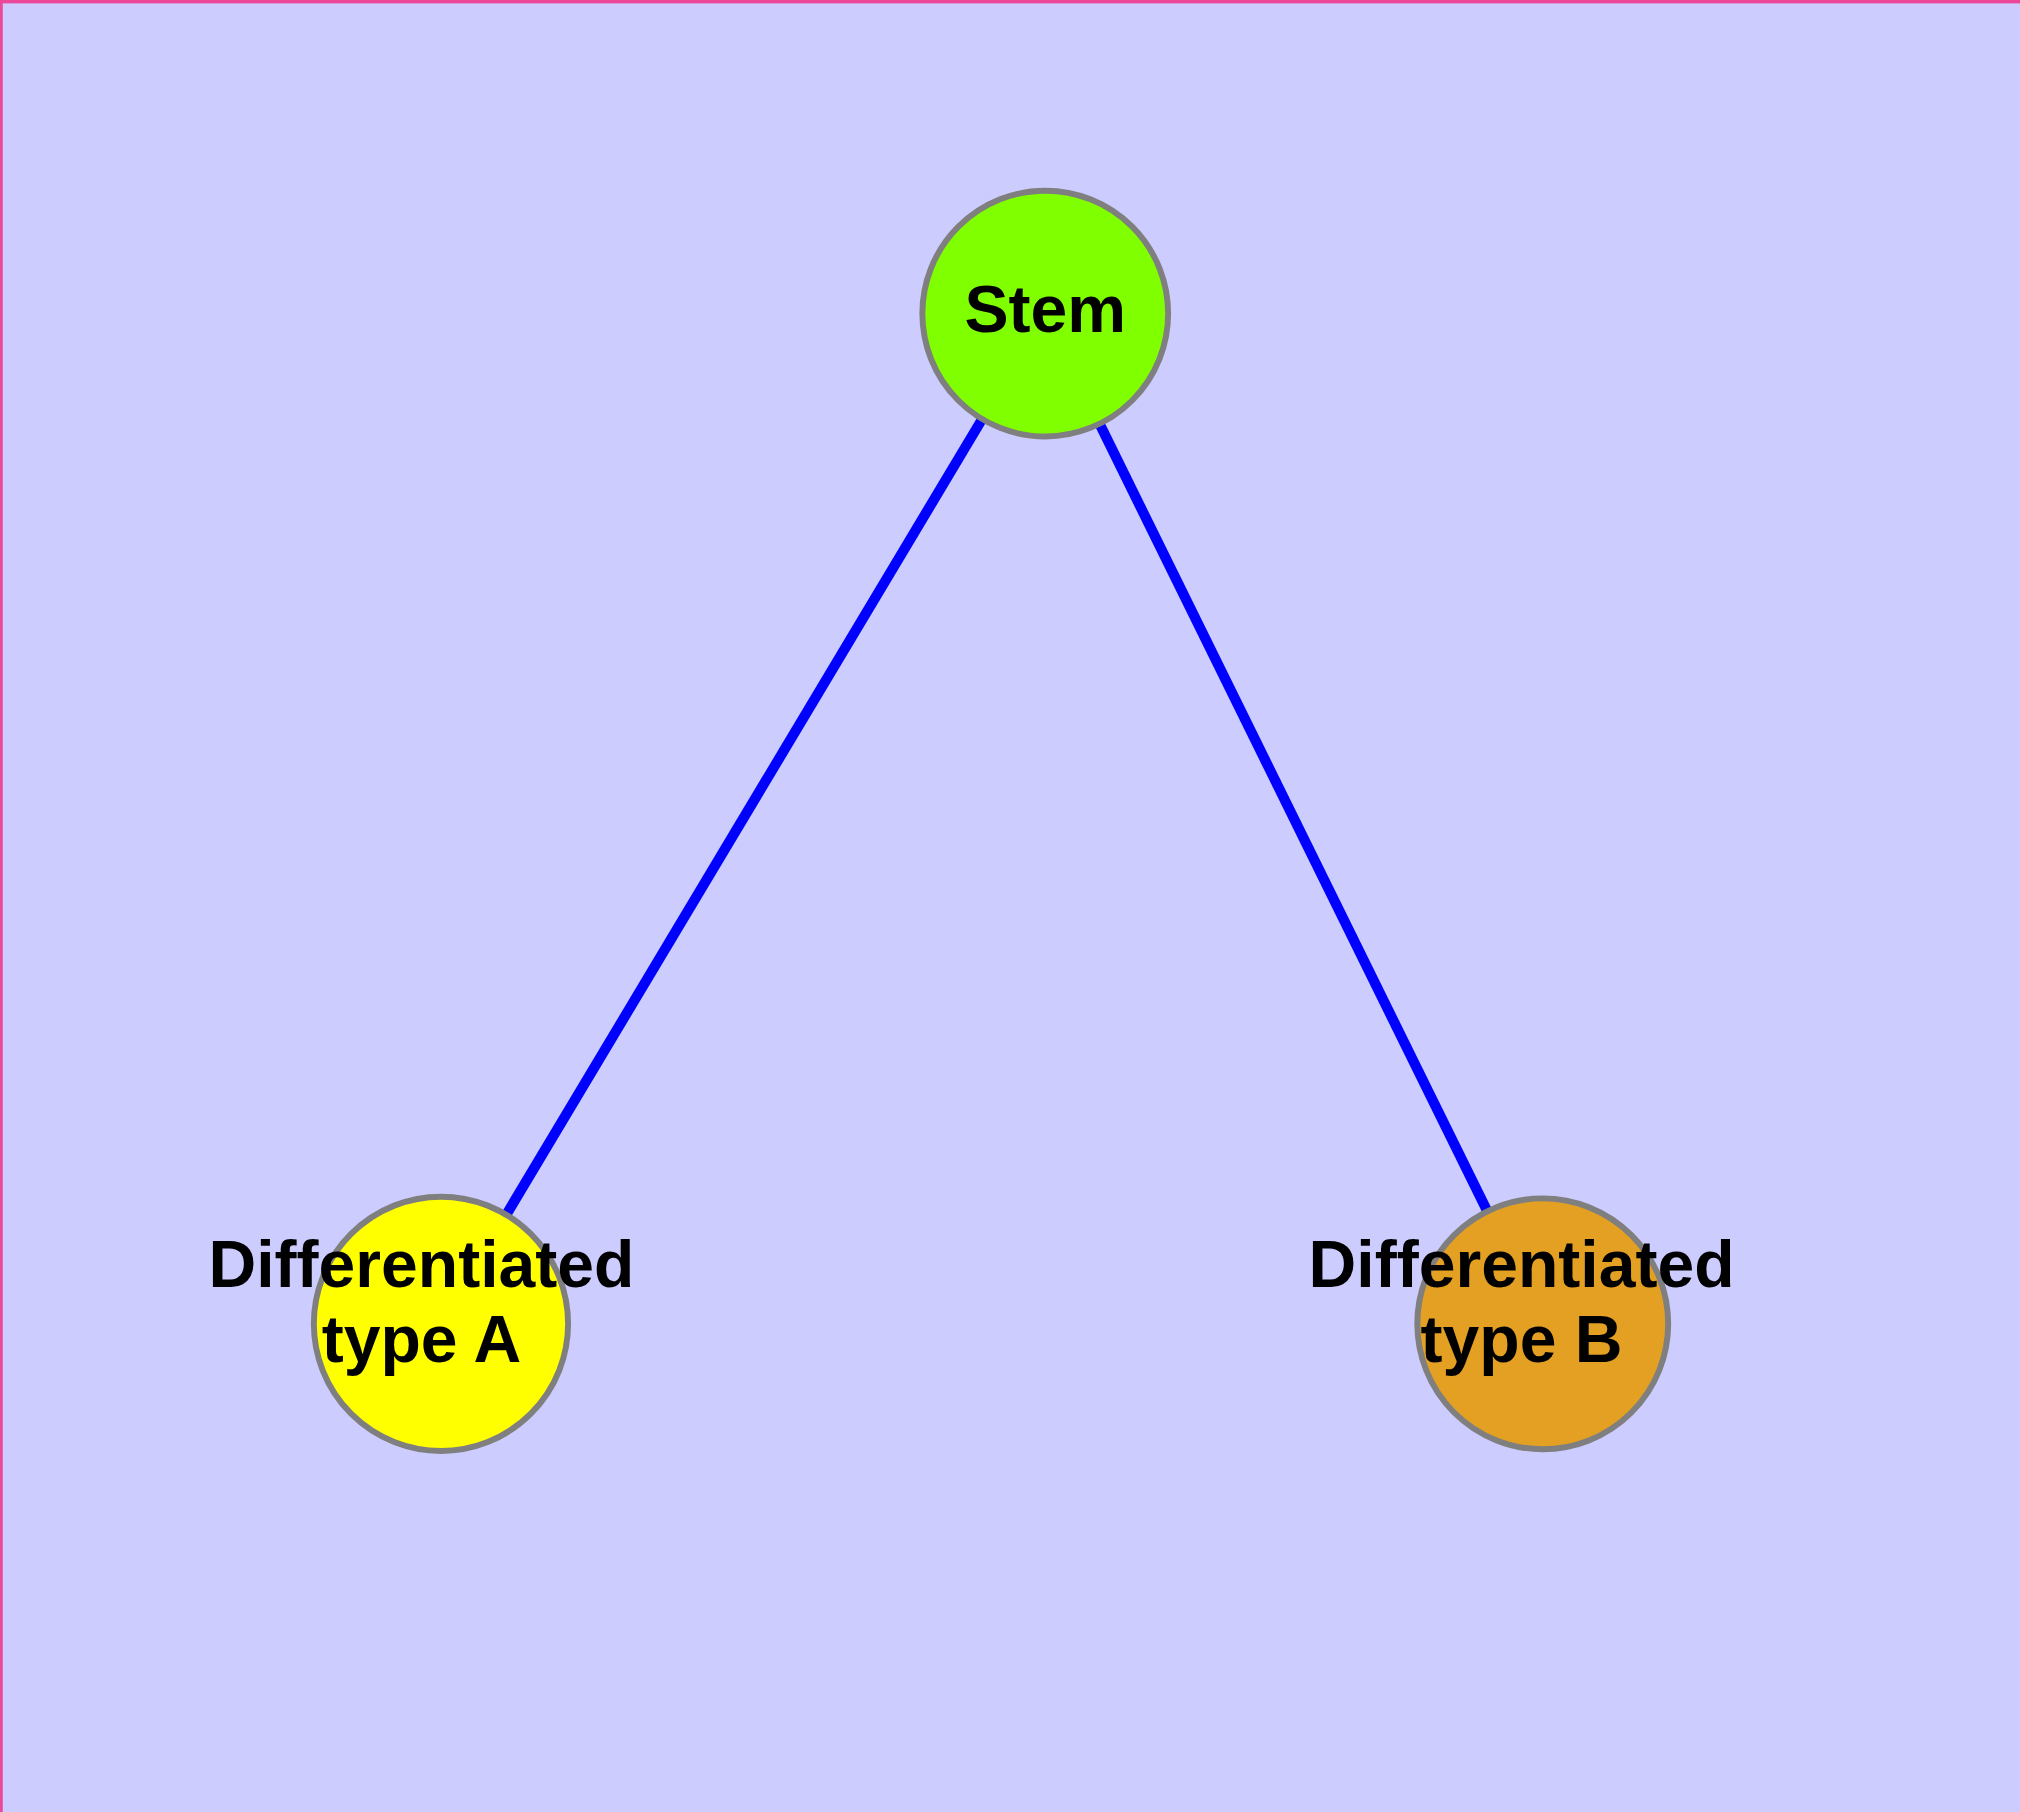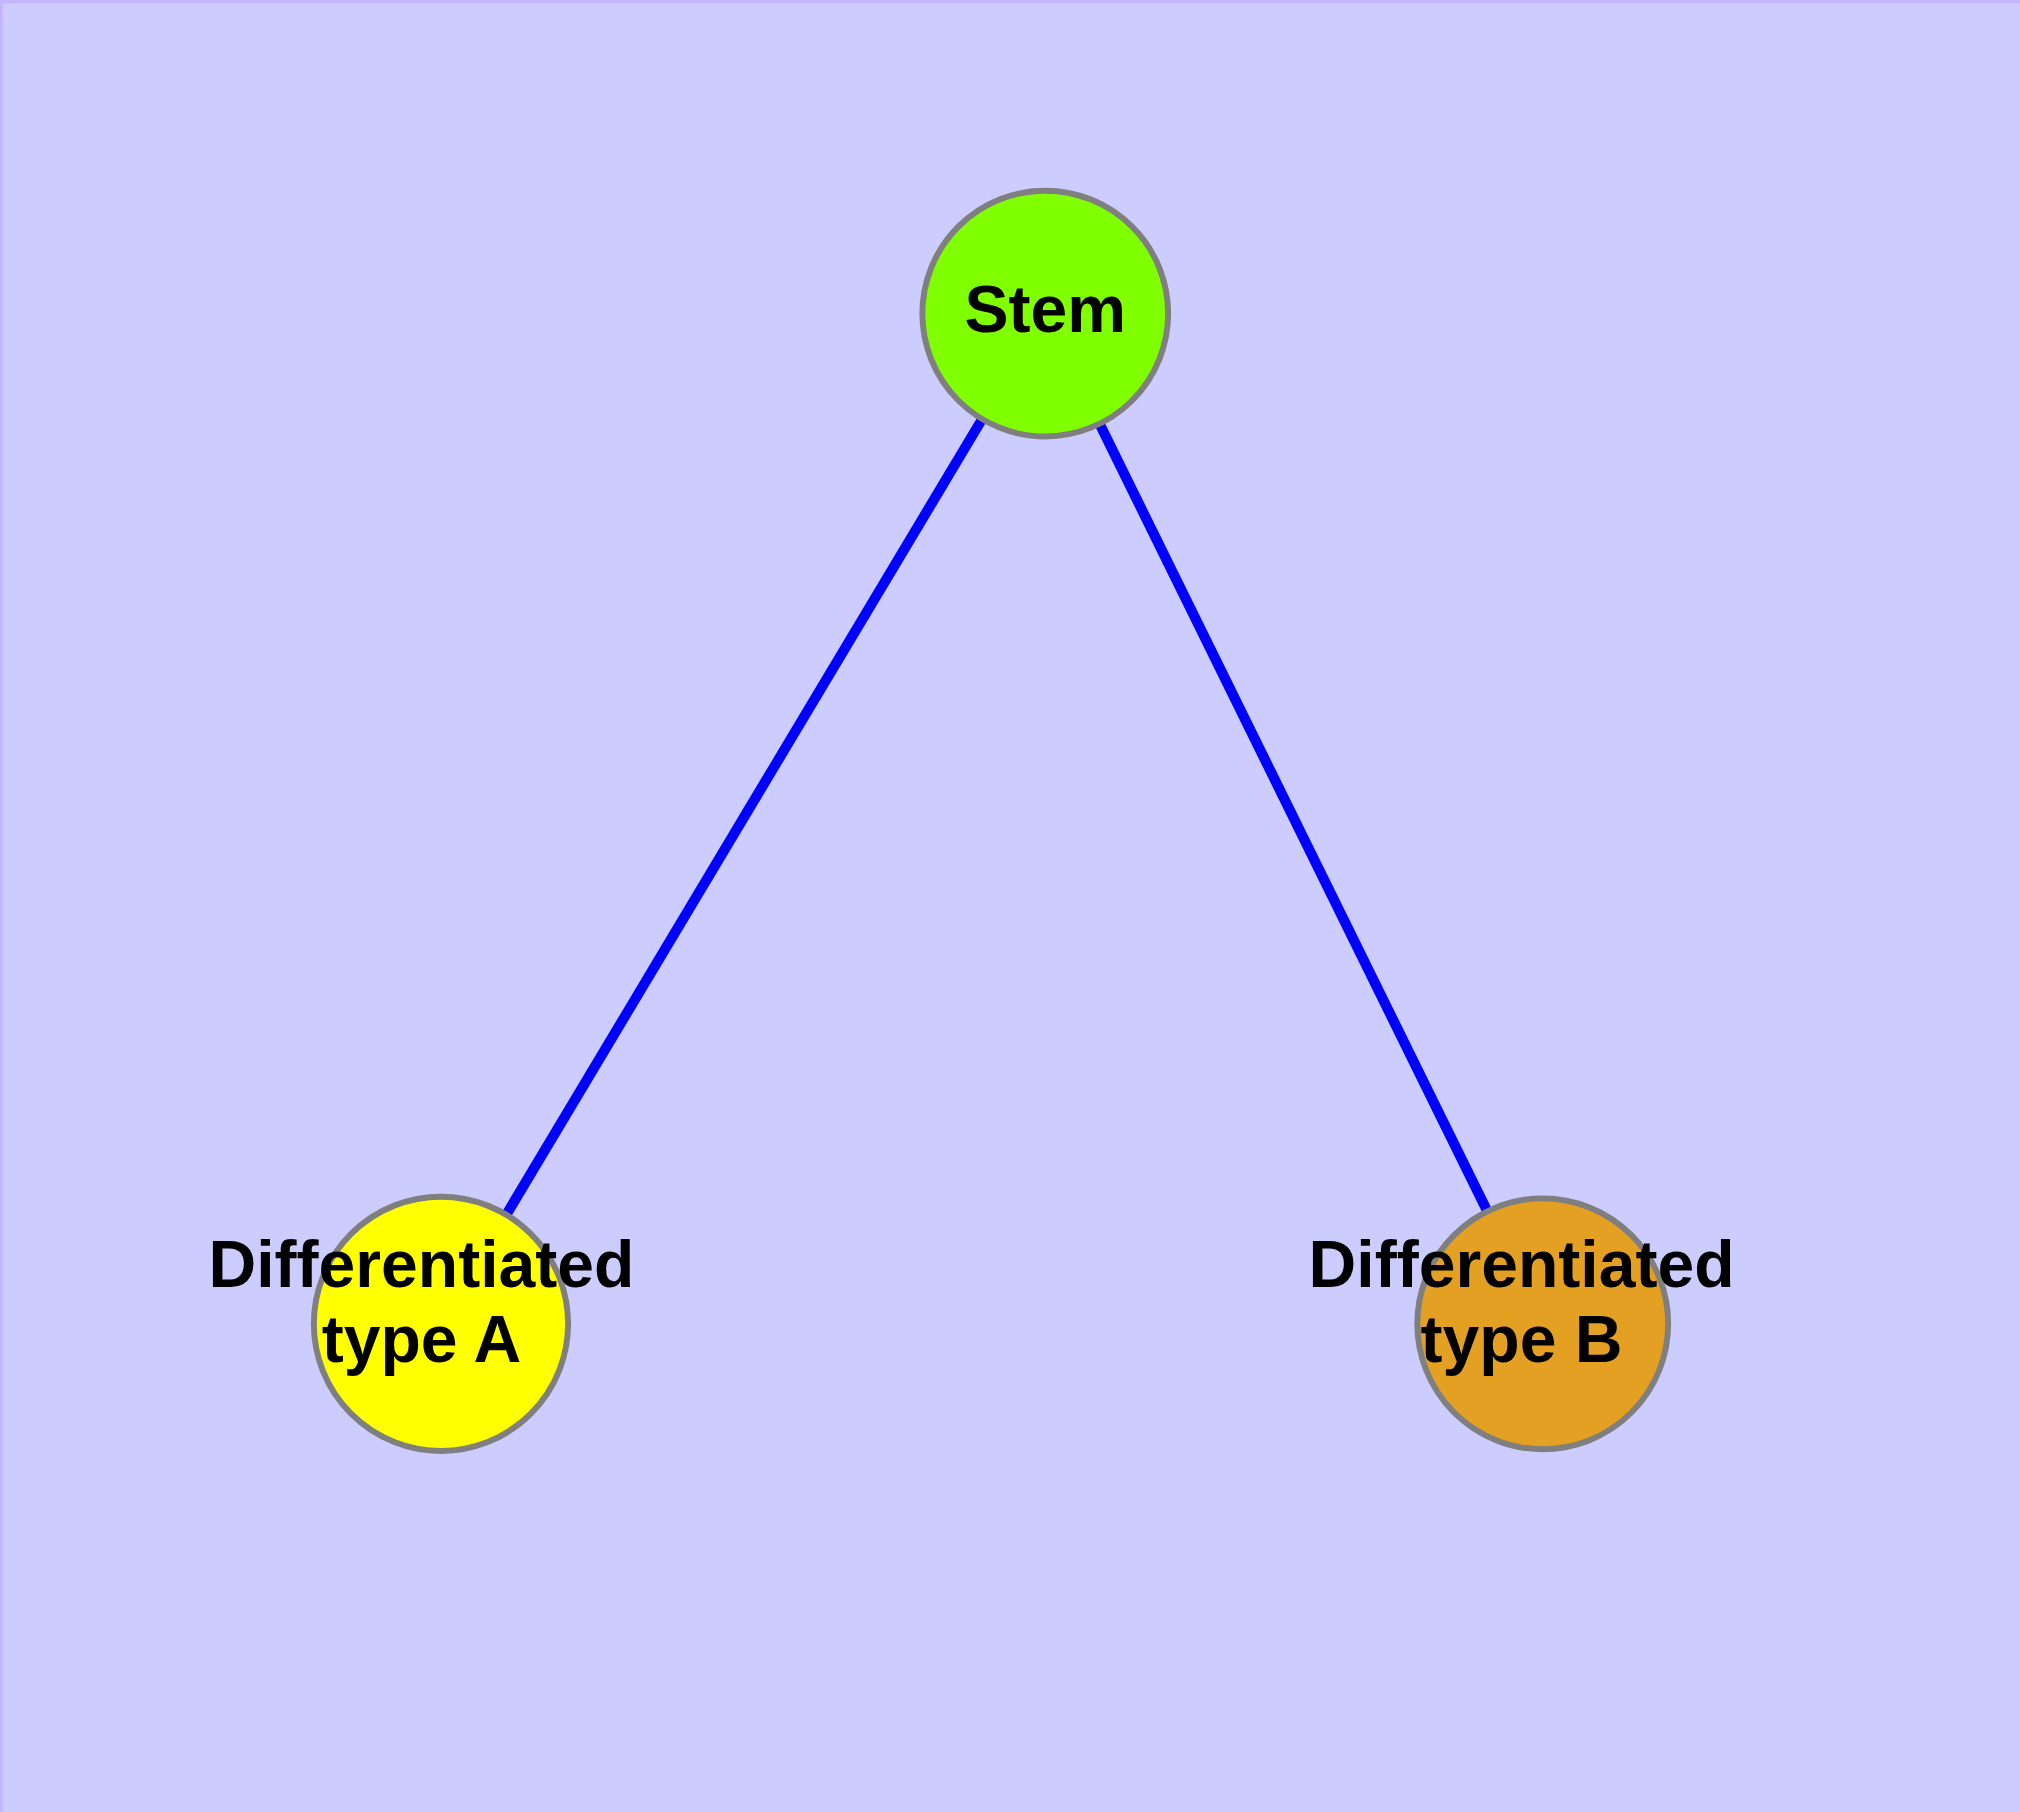--- a/index.html
+++ b/index.html
@@ -11,21 +11,21 @@
   body {
     width: 2021px;
     height: 1812px;
     overflow: hidden;
     font-family: "Liberation Sans", sans-serif;
   }
   #graph-canvas {
     position: relative;
     width: 2021px;
     height: 1812px;
-    background: #c4b5fd;
+    background: #ec4899;
   }
   #graph-svg {
     position: absolute;
     top: 0;
     left: 0;
     width: 2021px;
     height: 1812px;
     display: block;
   }
   .node-label-text {

